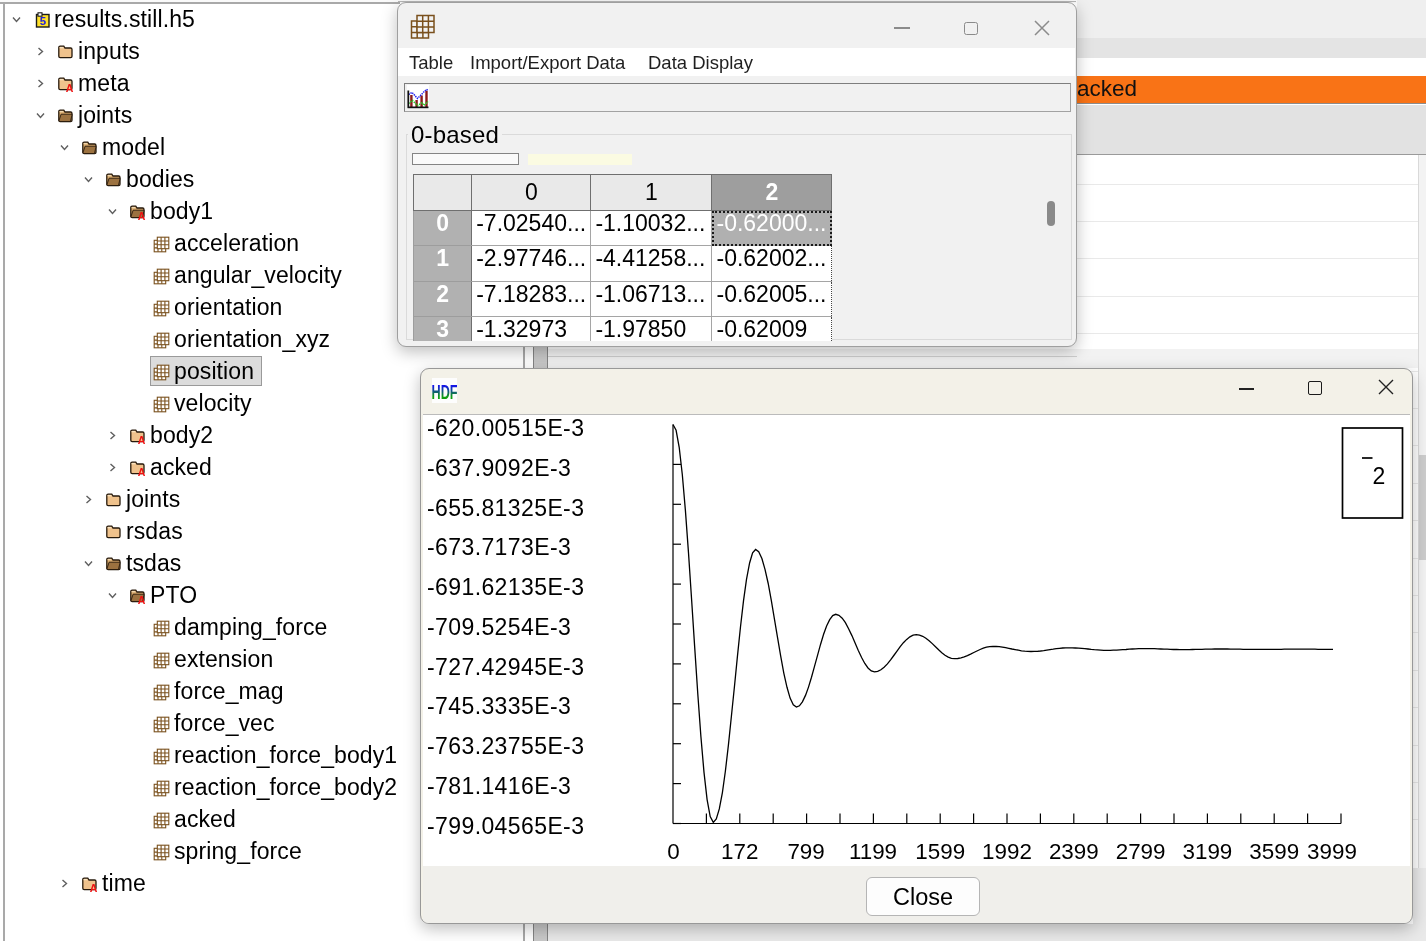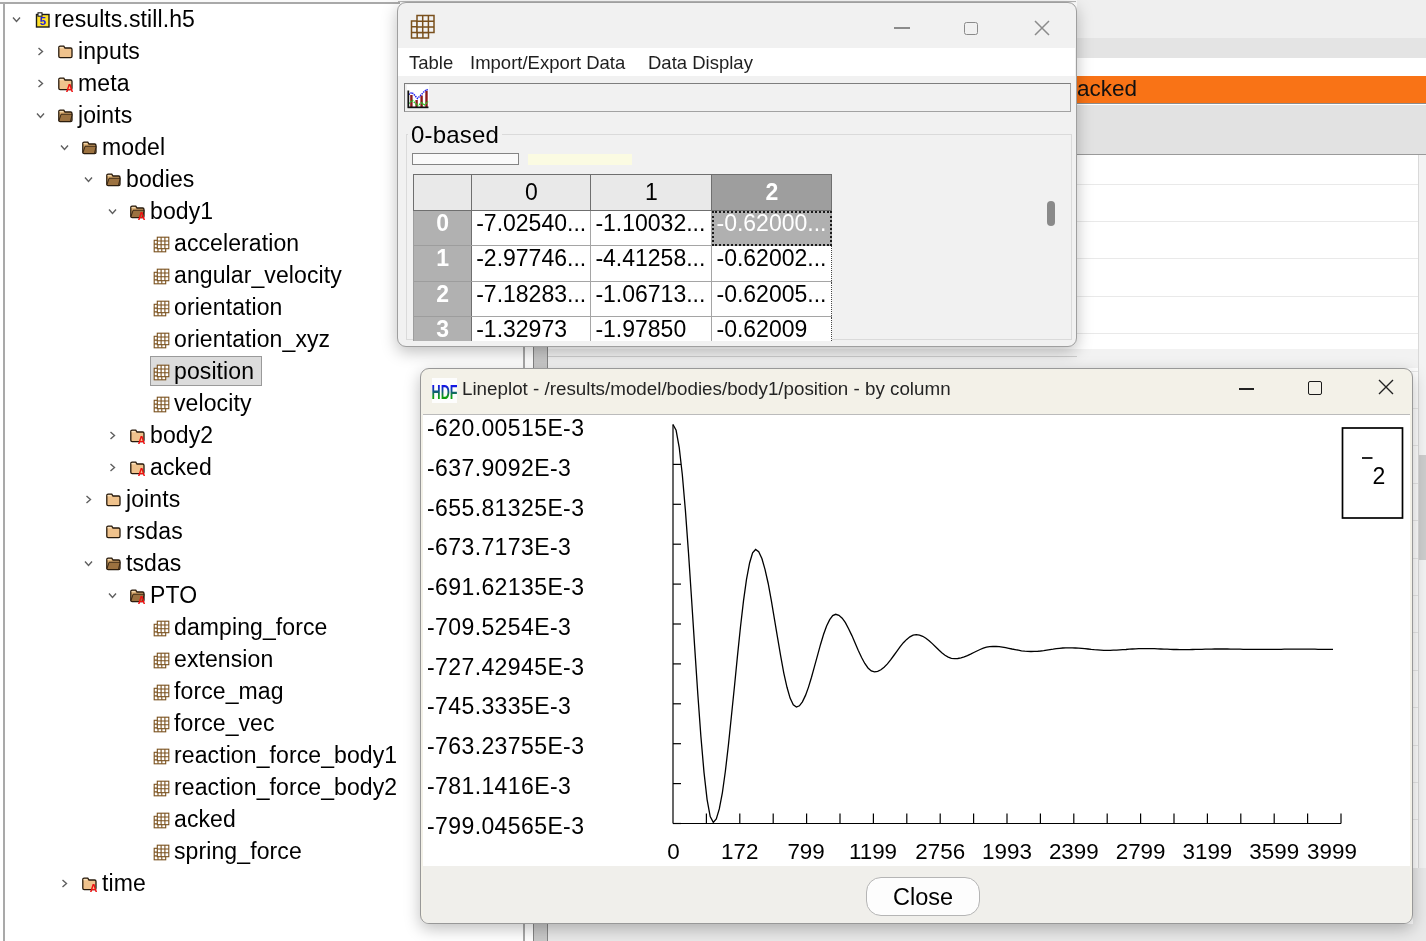--- a/index.html
+++ b/index.html
@@ -530,49 +530,48 @@
     <svg class="abs" width="25" height="25" viewBox="0 0 25 25" style="left:11px;top:9px">
         <defs>
           <linearGradient id="hg" x1="0" y1="0" x2="0" y2="1">
             <stop offset="0.25" stop-color="#1414e8"></stop>
             <stop offset="0.75" stop-color="#0fa00f"></stop>
           </linearGradient>
         </defs>
         <rect x="0" y="0" width="25" height="25" fill="#fdfdfd"></rect>
         <text x="-0.5" y="20.5" font-size="20" font-weight="bold" fill="url(#hg)" textLength="26" lengthAdjust="spacingAndGlyphs" font-family="Liberation Sans">HDF</text>
       </svg>
-    <div class="abs" style="left:41px;top:9px;font-size:18.8px;color:#242424">Lineplot - /results/model/bodies/body1/position - by column</div>
     <div class="abs" style="left:818px;top:19px;width:15px;height:1.5px;background:#222"></div>
     <div class="abs" style="left:887px;top:11.5px;width:14px;height:14px;border:1.8px solid #1a1a1a;border-radius:2px"></div>
     <svg class="abs" width="18" height="18" style="left:956px;top:9px">
         <path d="M2 2 L16 16 M16 2 L2 16" stroke="#222" stroke-width="1.4"></path>
       </svg>
     <div class="abs" style="left:2px;top:45px;width:987px;height:452px;background:#fff;border-top:1px solid #bbb"></div>
     <div class="abs" style="left:2px;top:497px;width:987px;height:57px;background:#f0efeb"></div>
-    <div class="abs" style="left:445px;top:508px;width:114px;height:39px;background:#fdfdfd;border:1.5px solid #b5b5b5;border-radius:15px;text-align:center;font-size:23.5px;line-height:38px">Close</div>
+    <div class="abs" style="left:445px;top:508px;width:114px;height:39px;background:#fdfdfd;border:1.5px solid #b5b5b5;border-radius:6px;text-align:center;font-size:23.5px;line-height:38px">Close</div>
   </div>
 
   <div class="abs" style="left:0;top:0;width:1426px;height:889px;pointer-events:none">
     <div class="ylab" style="top:417.0px">-620.00515E-3</div>
       <div class="ylab" style="top:456.8px">-637.9092E-3</div>
       <div class="ylab" style="top:496.5px">-655.81325E-3</div>
       <div class="ylab" style="top:536.2px">-673.7173E-3</div>
       <div class="ylab" style="top:576.0px">-691.62135E-3</div>
       <div class="ylab" style="top:615.8px">-709.5254E-3</div>
       <div class="ylab" style="top:655.5px">-727.42945E-3</div>
       <div class="ylab" style="top:695.2px">-745.3335E-3</div>
       <div class="ylab" style="top:735.0px">-763.23755E-3</div>
       <div class="ylab" style="top:774.8px">-781.1416E-3</div>
       <div class="ylab" style="top:814.5px">-799.04565E-3</div>
       <div class="xlab" style="left:633.5px">0</div>
       <div class="xlab" style="left:699.8px">172</div>
       <div class="xlab" style="left:766.1px">799</div>
       <div class="xlab" style="left:833.0px">1199</div>
-      <div class="xlab" style="left:900.2px">2756</div>
-      <div class="xlab" style="left:967.0px">1993</div>
+      <div class="xlab" style="left:900.2px">1599</div>
+      <div class="xlab" style="left:967.0px">1992</div>
       <div class="xlab" style="left:1033.8px">2399</div>
       <div class="xlab" style="left:1100.6px">2799</div>
       <div class="xlab" style="left:1167.4px">3199</div>
       <div class="xlab" style="left:1234.2px">3599</div>
       <div class="xlab" style="left:1292.0px">3999</div>
     <svg class="abs" width="1426" height="941" style="left:0;top:0">
       <g stroke="#000" stroke-width="1.2" fill="none">
         <line x1="673" y1="424.5" x2="673" y2="823.5"></line>
         <line x1="673" y1="823.5" x2="1341" y2="823.5"></line>
         <line x1="673" y1="464.4" x2="681" y2="464.4"></line>

